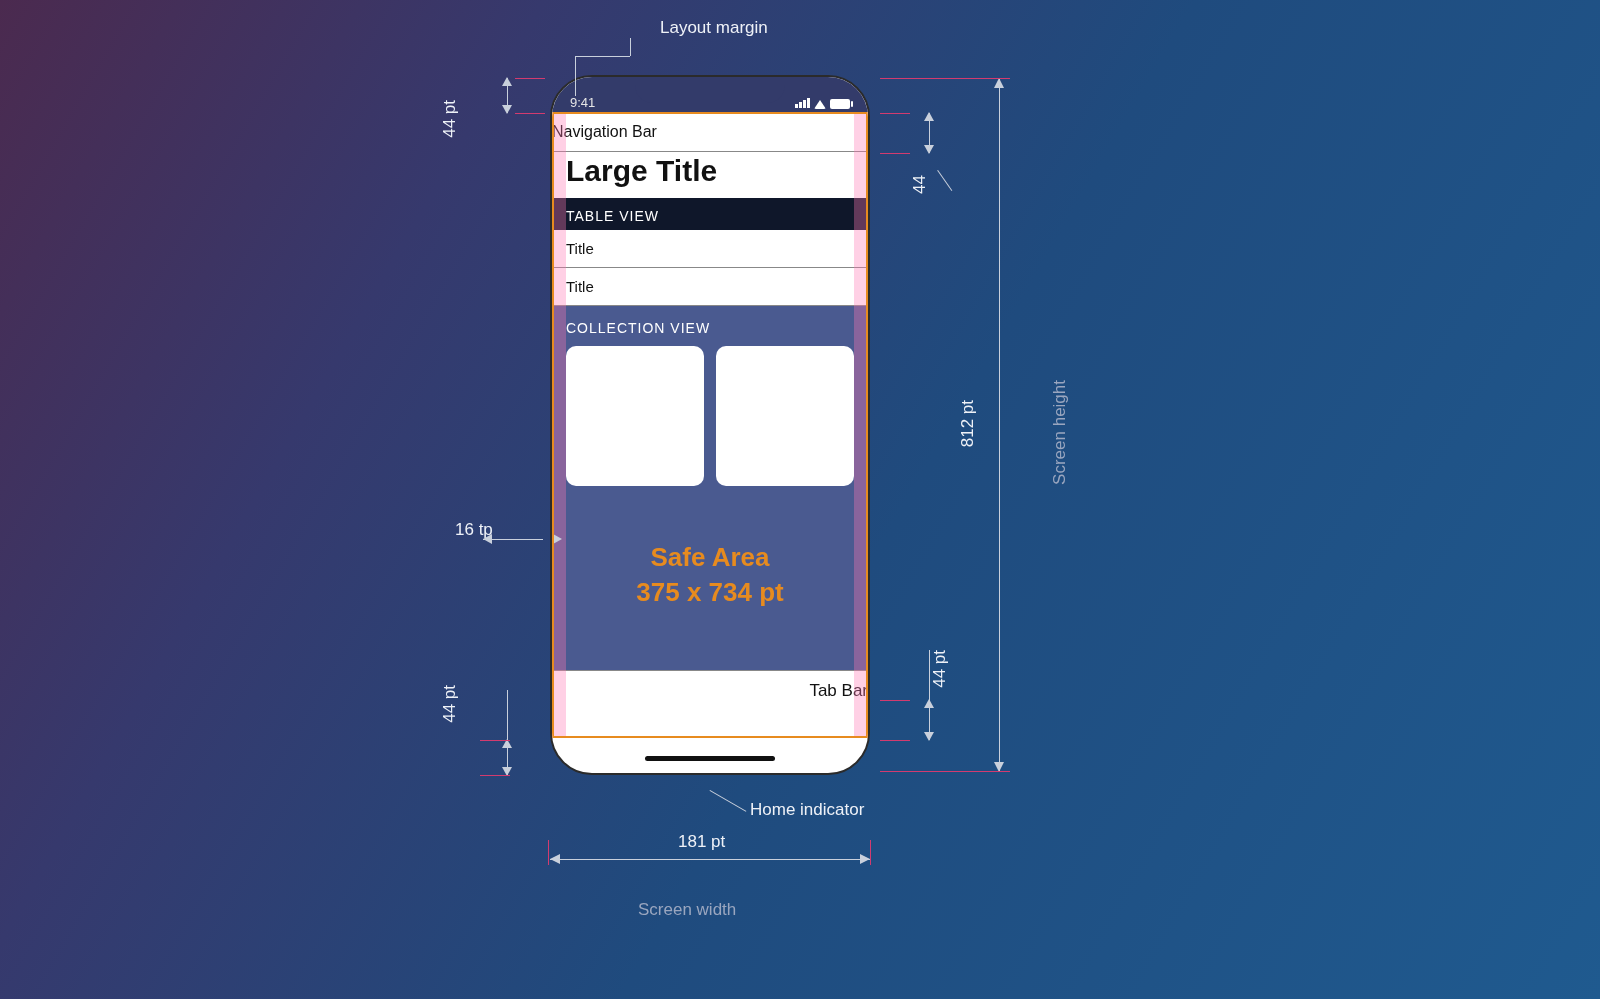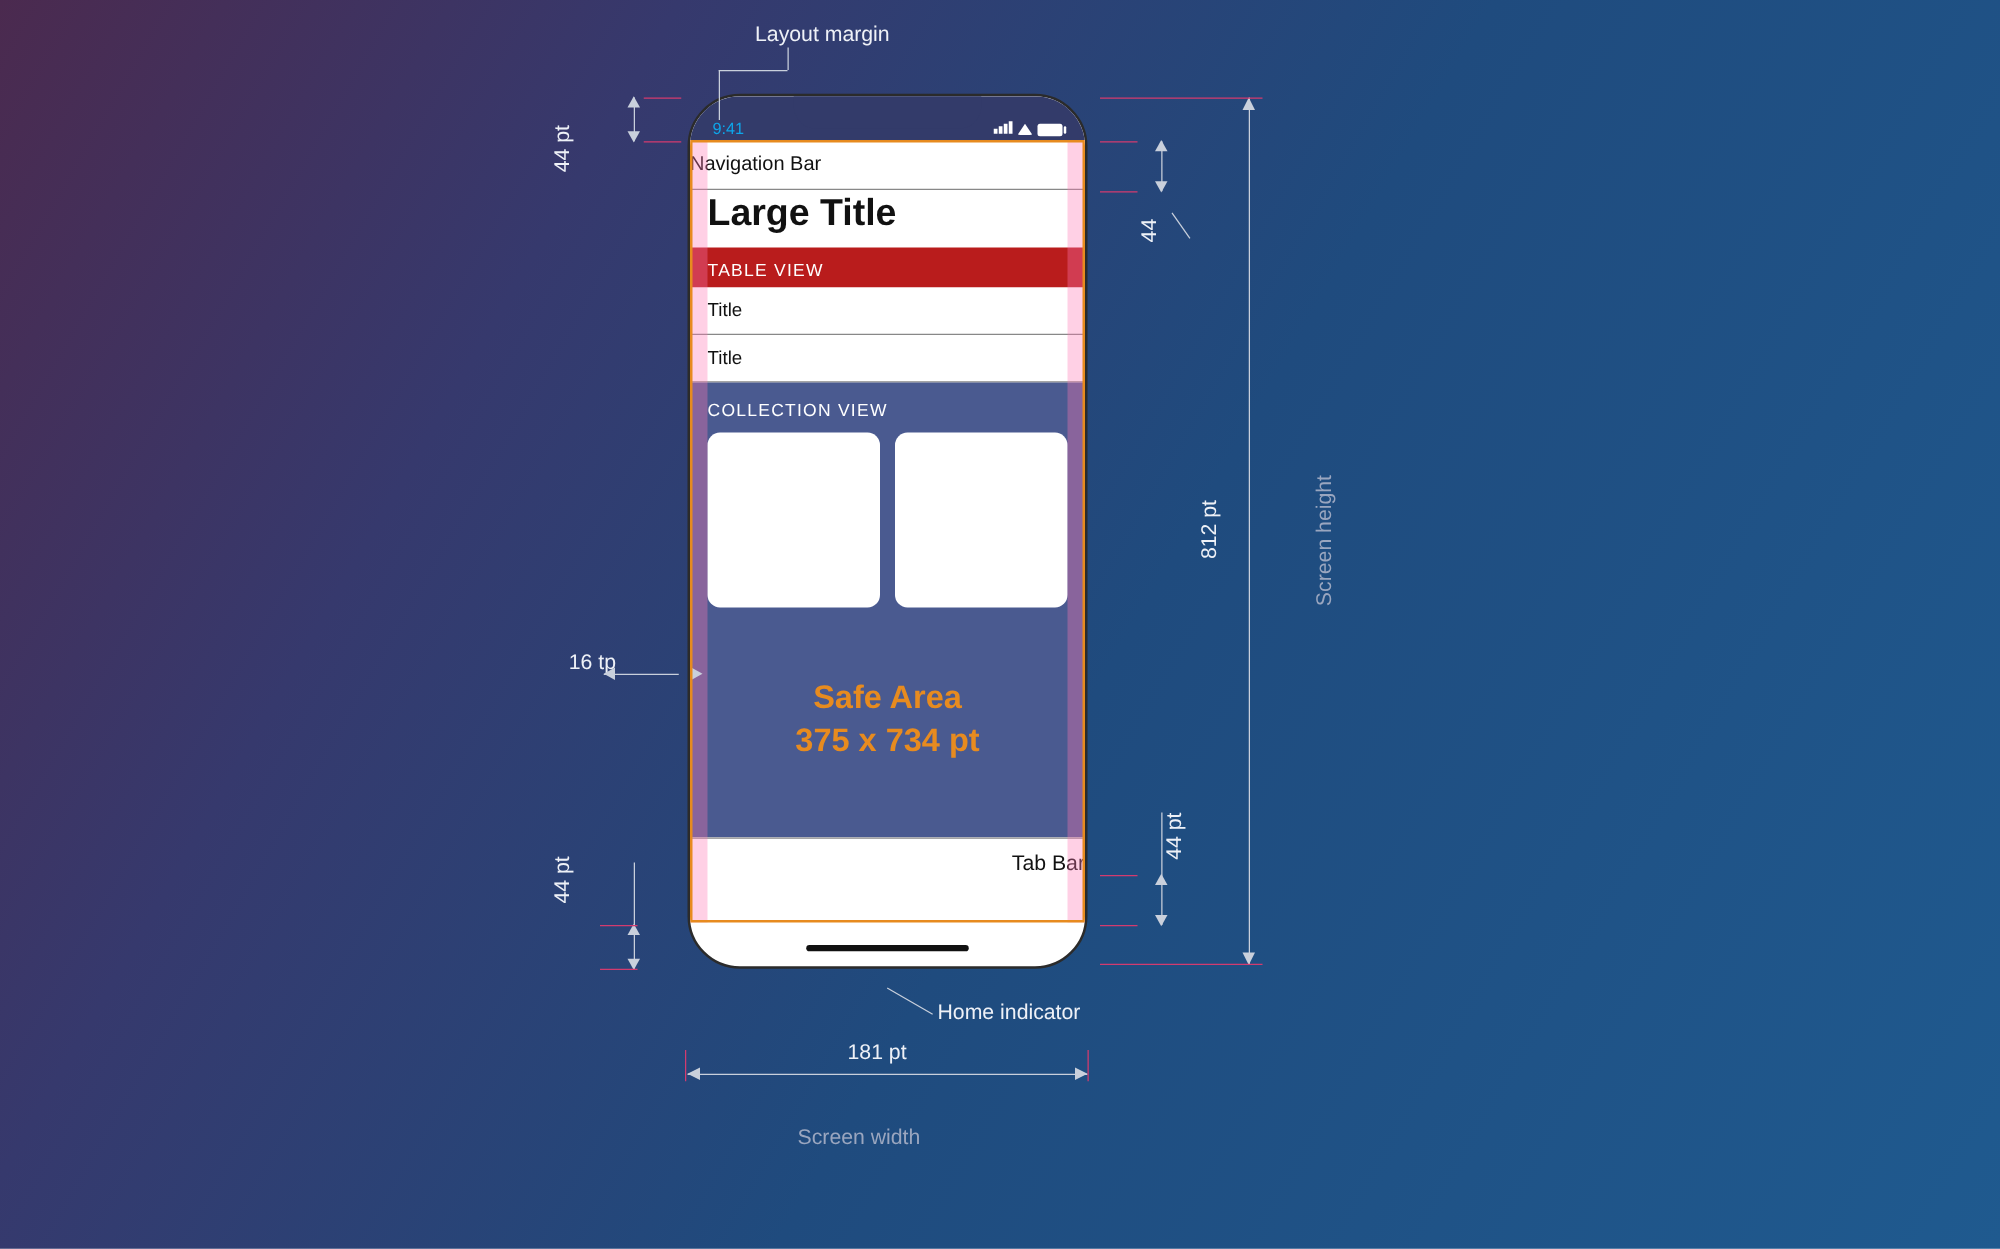--- a/index.html
+++ b/index.html
@@ -48,21 +48,21 @@
     width:150px;
     height:26px;
     background:#333b6a;
     border-bottom-left-radius:18px;
     border-bottom-right-radius:18px;
     z-index:5;
   }
   .statusbar {
     height:35px;
     background:#333b6a;
-    color:#0ea5e9;
+    color:#e5e5e5;
     font-size:13px;
     display:flex;
     align-items:flex-end;
     justify-content:space-between;
     padding:0 18px 2px;
     position:relative;
   }
   .status-icons { display:flex; gap:4px; align-items:center; font-size:11px; letter-spacing:-1px;}
   .bars span{display:inline-block;width:3px;background:#fff;margin-left:1px;}
   .bars span:nth-child(1){height:4px}
@@ -96,21 +96,21 @@
   }
   .large-title{
     background:#fff;
     color:#111;
     font-size:30px;
     font-weight:600;
     padding:2px 14px 10px;
   }
 
   .section-blue{
-    background:#b91c1c;
+    background:#0f172a;
     color:#fff;
     font-size:14px;
     letter-spacing:1px;
     padding:10px 14px 6px;
   }
   .cell{
     background:#fff;
     color:#111;
     font-size:15px;
     padding:10px 14px;
@@ -248,21 +248,21 @@
       <div>Safe Area</div>
       <div>375 x 734 pt</div>
     </div>
 
     <div class="tabbar">
       <span>Tab Bar</span>
     </div>
     <div class="home-ind"></div>
   </div>
 
-  <div class="label" style="left:604px;top:18px;">Layout margin</div>
+  <div class="label" style="left:660px;top:18px;">Layout margin</div>
   <div class="leader-v" style="left:630px;top:38px;height:18px;"></div>
   <div class="leader" style="left:575px;top:56px;width:55px;"></div>
   <div class="leader-v" style="left:575px;top:56px;height:40px;"></div>
 
   <div class="bracket" style="left:498px;top:78px;width:20px;height:35px;">
     <div class="vline" style="left:9px;top:0;height:35px;"></div>
     <div class="a-up" style="left:4px;top:-1px;"></div>
     <div class="a-dn" style="left:4px;bottom:-1px;"></div>
   </div>
   <div class="pink-tick" style="left:515px;top:78px;width:30px;"></div>

